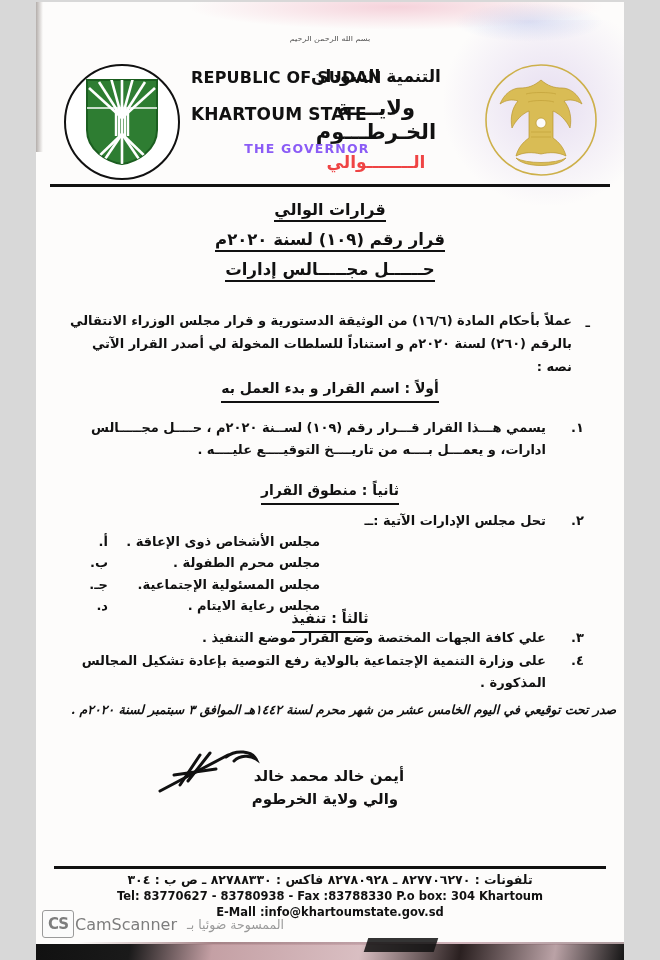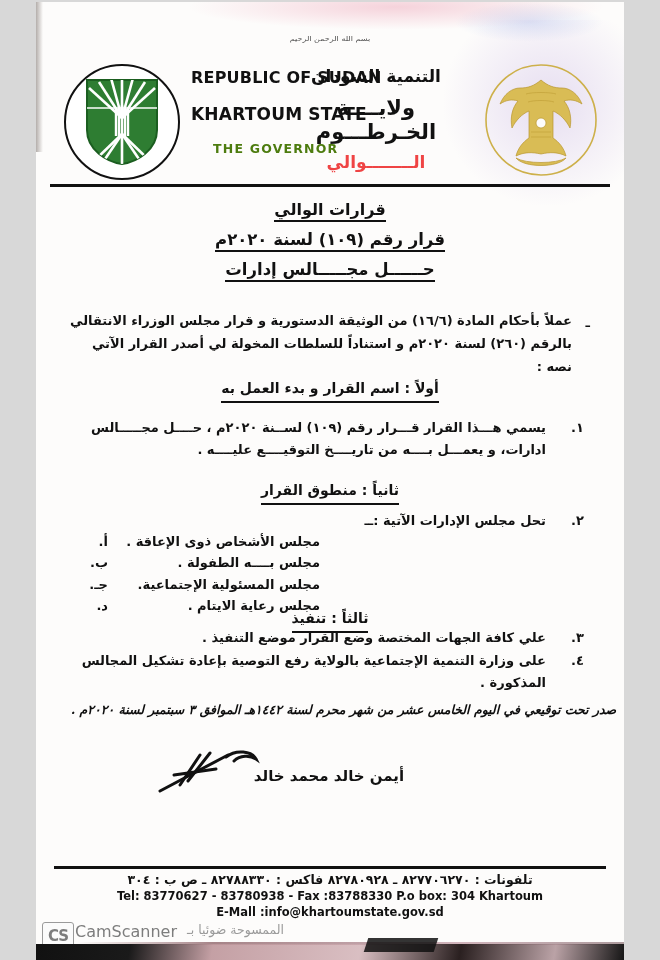--- a/index.html
+++ b/index.html
@@ -94,23 +94,24 @@
     font-weight: bold;
     color: #111;
     letter-spacing: .2px;
   }
   .en-line1 { font-size: 16px; margin-bottom: 17px; }
   .en-line2 { font-size: 17px; margin-bottom: 17px; }
   .en-line3 {
     font-family: "DejaVu Sans", sans-serif;
     font-size: 12.5px;
     font-weight: bold;
-    color: #4d7c0f;
+    color: #8b5cf6;
     letter-spacing: 1.2px;
     padding-left: 22px;
+    text-align: center;
   }
   .txt-ar {
     position: absolute;
     right: 148px; top: 8px;
     width: 200px;
     text-align: center;
     direction: rtl;
   }
   .ar-line1 {
     font-size: 17px; font-weight: bold; color: #111;
@@ -288,23 +289,23 @@
     direction: ltr;
     font-size: 11.5px;
     font-weight: bold;
     color: #111;
     font-family: "DejaVu Sans", sans-serif;
   }
 
   
   .camscanner {
     position: absolute;
-    left: 6px; bottom: 12px;
+    left: 6px; bottom: 24px;
     display: flex;
-    align-items: flex-start;
+    align-items: center;
     direction: ltr;
   }
   .cs-badge {
     width: 30px; height: 26px;
     border: 1.5px solid #9a9a9a;
     border-radius: 3px;
     color: #7d7d7d;
     font-size: 15px;
     font-weight: bold;
     font-family: "DejaVu Sans", sans-serif;
@@ -462,21 +463,21 @@
     <span class="num">٢.</span>
     <span class="txt">تحل مجلس الإدارات الآتية :ــ</span>
   </div>
 
   <div class="sublist">
     <div class="sub-row">
       <span class="sub-txt">مجلس الأشخاص ذوى الإعاقة .</span>
       <span class="letter">أ.</span>
     </div>
     <div class="sub-row">
-      <span class="sub-txt">مجلس بــــه الطفولة .</span>
+      <span class="sub-txt">مجلس محرم الطفولة .</span>
       <span class="letter">ب.</span>
     </div>
     <div class="sub-row">
       <span class="sub-txt">مجلس المسئولية الإجتماعية.</span>
       <span class="letter">جـ.</span>
     </div>
     <div class="sub-row">
       <span class="sub-txt">مجلس رعاية الايتام .</span>
       <span class="letter">د.</span>
     </div>
@@ -502,20 +503,21 @@
     <svg class="sig-mark" viewBox="0 0 110 46">
       <g stroke="#111" fill="none" stroke-width="3" stroke-linecap="round">
         <path d="M4,42 L72,6"></path>
         <path d="M24,36 L44,6"></path>
         <path d="M32,32 L54,4"></path>
         <path d="M18,26 L60,20"></path>
         <path d="M70,8 C80,0 96,2 100,10 C94,6 84,6 78,12"></path>
       </g>
     </svg>
     <div class="sig-name">أيمن خالد   محمد خالد</div>
+    <div class="sig-title">والي ولاية الخرطوم</div>
   </div>
 
   <div class="rule-bottom"></div>
   <div class="footer">
     <div class="f-ar">تلفونات : ٨٢٧٧٠٦٢٧٠ ـ ٨٢٧٨٠٩٢٨  فاكس : ٨٢٧٨٨٣٣٠ ـ ص ب : ٣٠٤</div>
     <div class="f-en">Tel: 83770627 - 83780938 - Fax :83788330 P.o box: 304 Khartoum</div>
     <div class="f-mail">E-Mall :info@khartoumstate.gov.sd</div>
   </div>
 
   <div class="camscanner">

